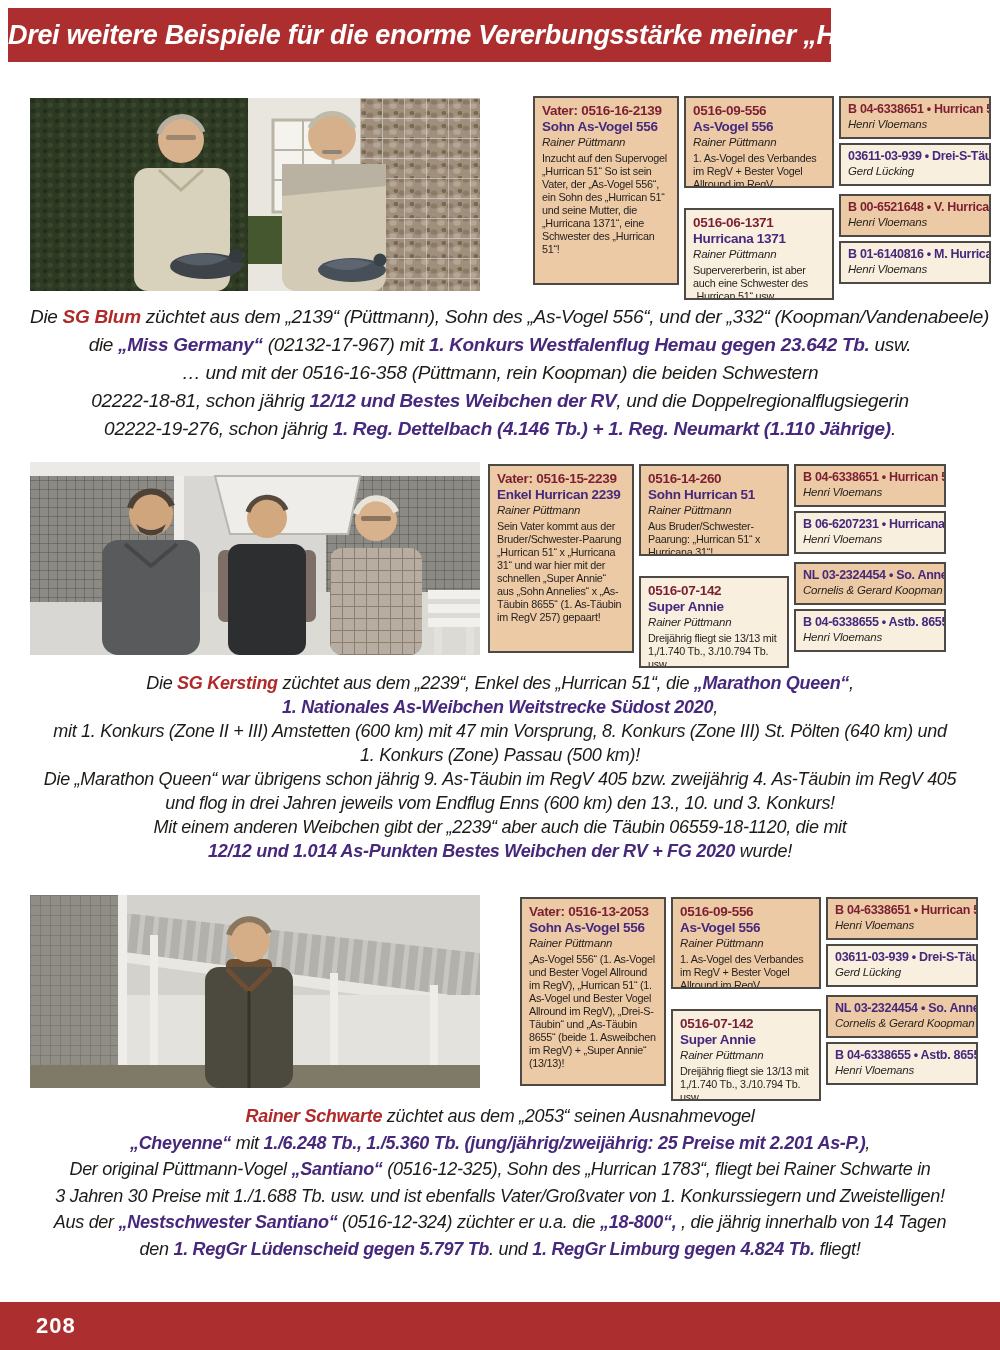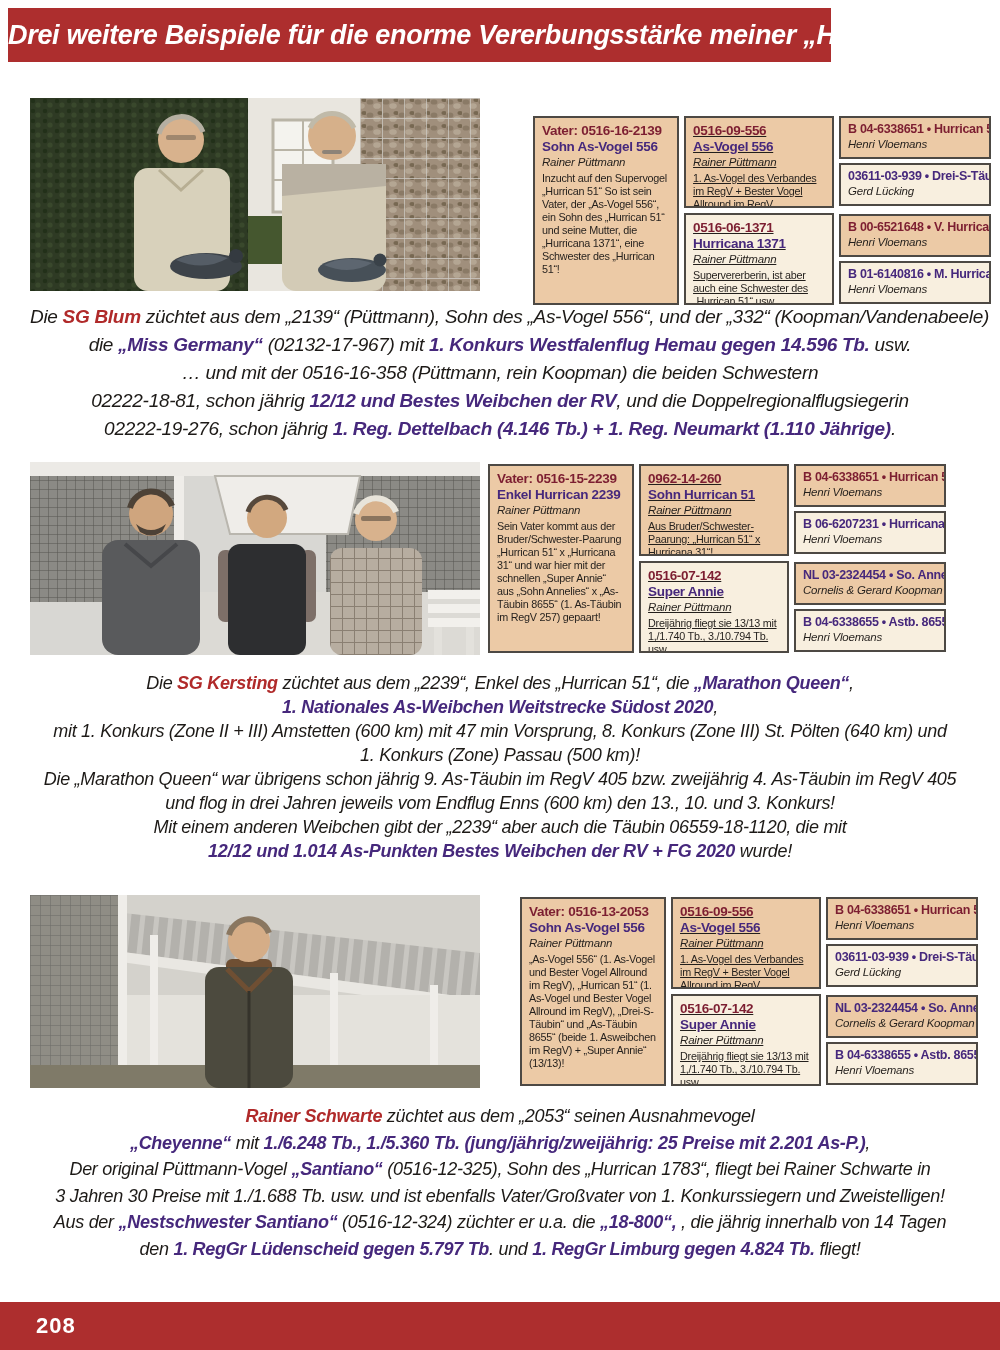--- a/index.html
+++ b/index.html
@@ -30,26 +30,26 @@
     display:flex;align-items:center;
   }
   .footer-bar span{color:#fff;font-weight:bold;font-size:22px;margin-left:36px;letter-spacing:1px;}
 
   .photo{position:absolute;left:30px;width:450px;height:193px;display:block;}
   .photo1{top:98px;}
   .photo2{top:462px;}
   .photo3{top:895px;}
 
   .pedigree{position:absolute;left:488px;width:458px;display:flex;gap:5px;}
-  .ped1{top:116px;padding-left:45px;}
+  .ped1{top:96px;padding-left:45px;}
   .ped2{top:464px;justify-content:flex-end;}
   .ped3{top:897px;padding-left:32px;}
   .col{display:flex;flex-direction:column;}
   .col-main{width:148px;}
-  .col-mid{width:152px;gap:5px;text-decoration:underline;}
+  .col-mid{width:152px;gap:20px;}
   .col-small{width:152px;}
   .pbox{border:2px solid var(--bxborder);box-sizing:border-box;padding:5px 7px;overflow:hidden;}
   .tan{background:var(--tan);}
   .cream{background:var(--cream);}
   .main{height:189px;}
   .mid{height:92px;}
   .small{height:43px;padding-top:4px;}
   .gap4{margin-top:4px;}
   .gap8{margin-top:8px;}
   .pb-num{color:var(--maroon);font-weight:bold;font-size:13.5px;line-height:16px;letter-spacing:-0.3px;white-space:nowrap;}
@@ -165,21 +165,21 @@
       </div>
       <div class="pbox cream small gap4">
         <div class="pb-num" style="color: rgb(70, 40, 124);">B 01-6140816 • M. Hurrican</div>
         <div class="pb-breeder">Henri Vloemans</div>
       </div>
     </div>
   </div>
 
   <div class="para para1">
       <div class="rich-line"><span class="seg-n">Die </span><span class="seg-r">SG Blum </span><span class="seg-n">züchtet aus dem „2139“ (Püttmann), Sohn des „As-Vogel 556“, und der „332“ (Koopman/Vandenabeele)</span></div>
-      <div class="rich-line"><span class="seg-n">die </span><span class="seg-p">„Miss Germany“ </span><span class="seg-n">(02132-17-967) mit </span><span class="seg-p">1. Konkurs Westfalenflug Hemau gegen 14.596 Tb. </span><span class="seg-n">usw.</span></div>
+      <div class="rich-line"><span class="seg-n">die </span><span class="seg-p">„Miss Germany“ </span><span class="seg-n">(02132-17-967) mit </span><span class="seg-p">1. Konkurs Westfalenflug Hemau gegen 23.642 Tb. </span><span class="seg-n">usw.</span></div>
       <div class="rich-line"><span class="seg-n">… und mit der 0516-16-358 (Püttmann, rein Koopman) die beiden Schwestern</span></div>
       <div class="rich-line"><span class="seg-n">02222-18-81, schon jährig </span><span class="seg-p">12/12 und Bestes Weibchen der RV</span><span class="seg-n">, und die Doppelregionalflugsiegerin</span></div>
       <div class="rich-line"><span class="seg-n">02222-19-276, schon jährig </span><span class="seg-p">1. Reg. Dettelbach (4.146 Tb.) + 1. Reg. Neumarkt (1.110 Jährige)</span><span class="seg-n">.</span></div>
     </div>
 
   <svg class="photo photo2" viewBox="0 0 450 193" preserveAspectRatio="none" role="img">
     <defs>
       <pattern id="mesh2" width="9" height="9" patternUnits="userSpaceOnUse">
         <path d="M0 0H9M0 0V9" stroke="#55544f" stroke-width="1" fill="none"></path>
       </pattern>
@@ -230,21 +230,21 @@
     <div class="col col-main">
       <div class="pbox tan main">
         <div class="pb-num">Vater: 0516-15-2239</div>
         <div class="pb-name">Enkel Hurrican 2239</div>
         <div class="pb-breeder">Rainer Püttmann</div>
         <div class="pb-body">Sein Vater kommt aus der Bruder/Schwester-Paarung „Hurrican 51“ x „Hurricana 31“ und war hier mit der schnellen „Super Annie“ aus „Sohn Annelies“ x „As-Täubin 8655“ (1. As-Täubin im RegV 257) gepaart!</div>
       </div>
     </div>
     <div class="col col-mid">
       <div class="pbox tan mid">
-        <div class="pb-num">0962-14-260</div>
+        <div class="pb-num">0516-14-260</div>
         <div class="pb-name">Sohn Hurrican 51</div>
         <div class="pb-breeder">Rainer Püttmann</div>
         <div class="pb-body">Aus Bruder/Schwester-Paarung: „Hurrican 51“ x Hurricana 31“!</div>
       </div>
       <div class="pbox cream mid">
         <div class="pb-num">0516-07-142</div>
         <div class="pb-name">Super Annie</div>
         <div class="pb-breeder">Rainer Püttmann</div>
         <div class="pb-body">Dreijährig fliegt sie 13/13 mit 1,/1.740 Tb., 3./10.794 Tb. usw.</div>
       </div>

